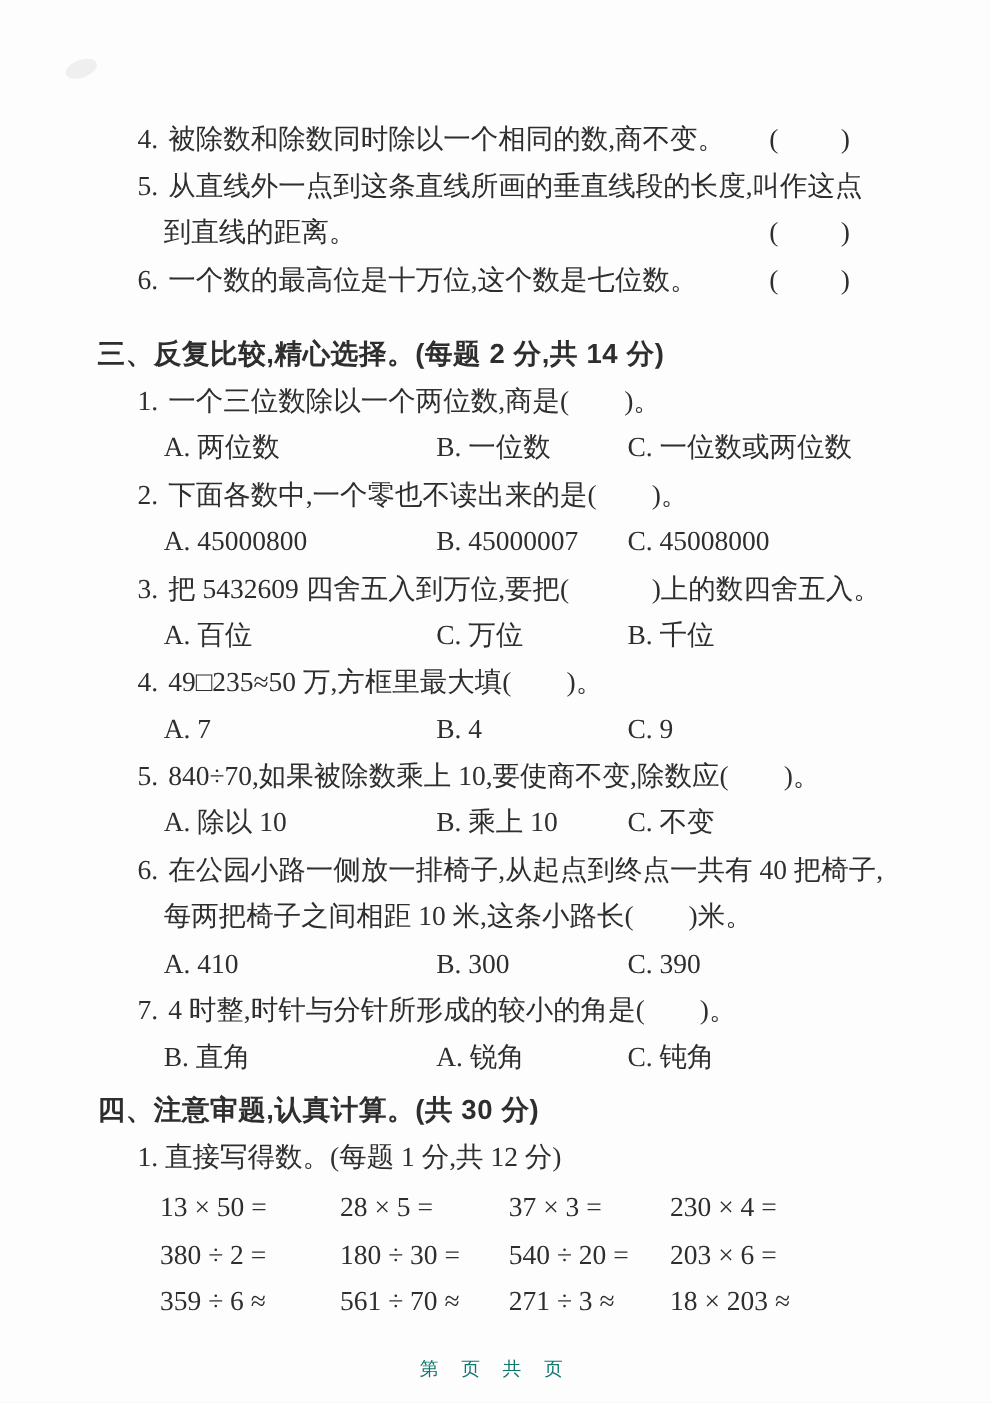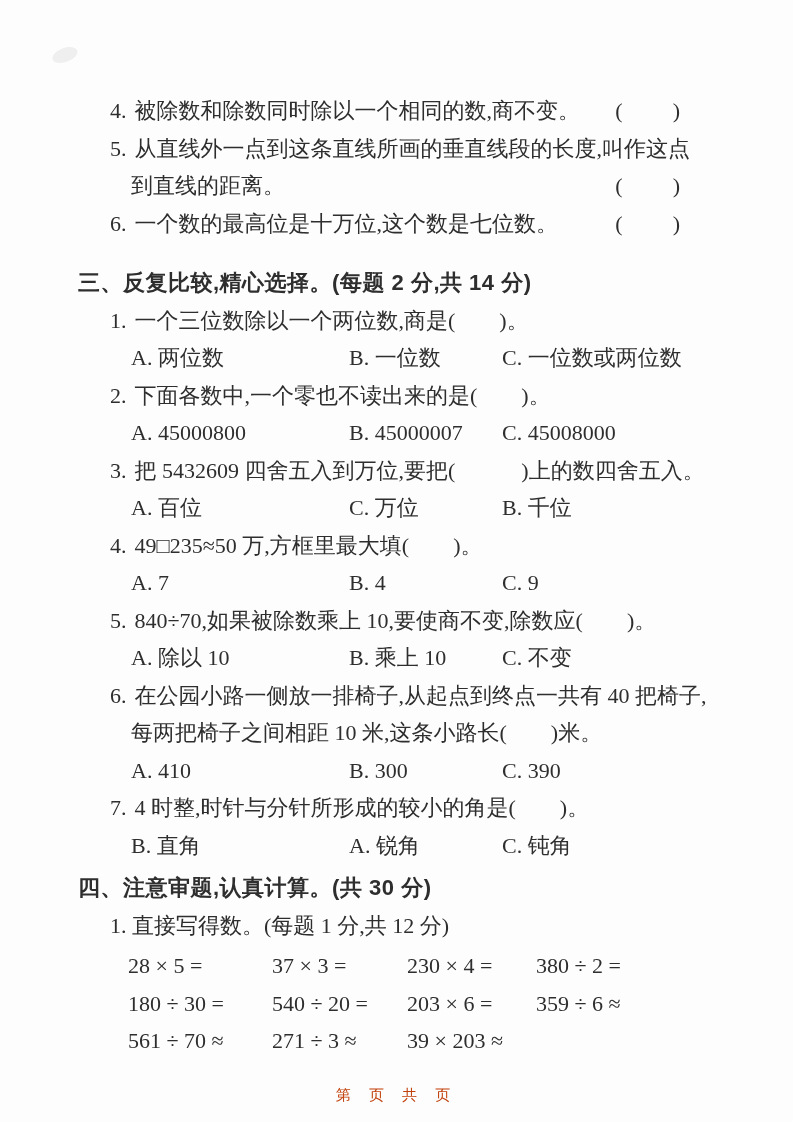--- a/index.html
+++ b/index.html
@@ -49,21 +49,21 @@
     line-height:37.5px;
     white-space:nowrap;
   }
   .footer{
     position:absolute;
     left:0;right:0;
     bottom:17px;
     text-align:center;
     font-family:"Liberation Sans","DejaVu Sans",sans-serif;
     font-size:15px;
-    color:#c2410c;
+    color:#0f766e;
     letter-spacing:7px;
   }
   
   .smudge{
     position:absolute;left:52px;top:48px;width:26px;height:14px;
     background:#e8e8e8;border-radius:50%;transform:rotate(-20deg);opacity:.7;
   }
 </style>
 </head>
 <body>
@@ -165,29 +165,30 @@
       <span>A. 锐角</span>
       <span>C. 钝角</span>
     </div>
 
     <div class="sec-title s4">四、注意审题,认真计算。(共 30 分)</div>
     <div class="line indent-q">
       <span class="q-text">1. 直接写得数。(每题 1 分,共 12 分)</span>
     </div>
 
     <div class="calc">
+      <span>13 × 50 =</span>
       <span>28 × 5 =</span>
       <span>37 × 3 =</span>
       <span>230 × 4 =</span>
       <span>380 ÷ 2 =</span>
       <span>180 ÷ 30 =</span>
       <span>540 ÷ 20 =</span>
       <span>203 × 6 =</span>
       <span>359 ÷ 6 ≈</span>
       <span>561 ÷ 70 ≈</span>
       <span>271 ÷ 3 ≈</span>
-      <span>39 × 203 ≈</span>
+      <span>18 × 203 ≈</span>
     </div>
 
   </div>
 
   <div class="footer">第 页 共 页</div>
 </div>
 
 </body></html>

